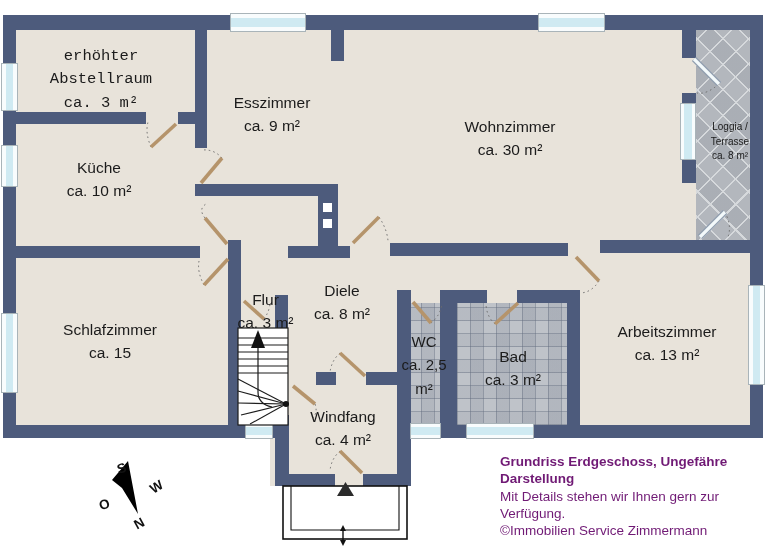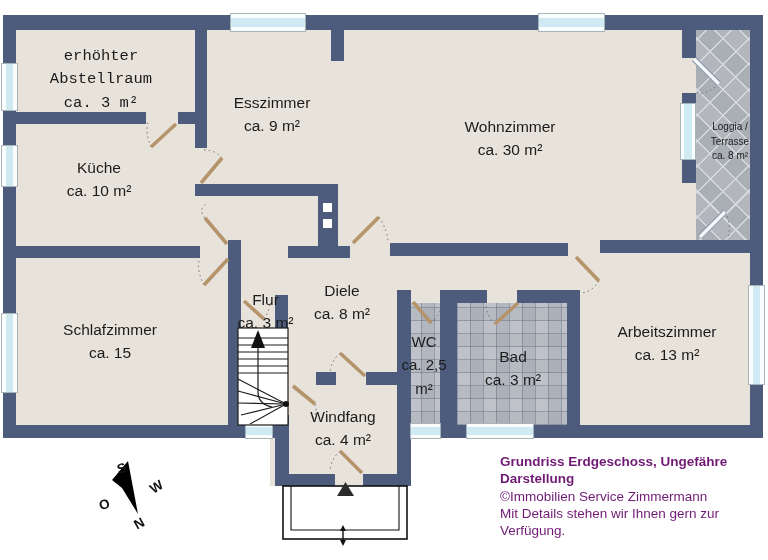--- a/index.html
+++ b/index.html
@@ -216,17 +216,17 @@
     <span class="nm">Arbeitszimmer</span>
     <span class="ar">ca. 13 m²</span>
   </div>
   <div class="room-label" style="left:295px;top:405px;width:96px;">
     <span class="nm">Windfang</span>
     <span class="ar">ca. 4 m²</span>
   </div>
 
   <div class="footer">
     <div class="bold">Grundriss Erdgeschoss, Ungefähre Darstellung</div>
+    <div>Mit Details stehen wir Ihnen gern zur Verfügung.</div>
     <div>©Immobilien Service Zimmermann</div>
-    <div>Mit Details stehen wir Ihnen gern zur Verfügung.</div>
   </div>
 
 </div>
 
 </body></html>

